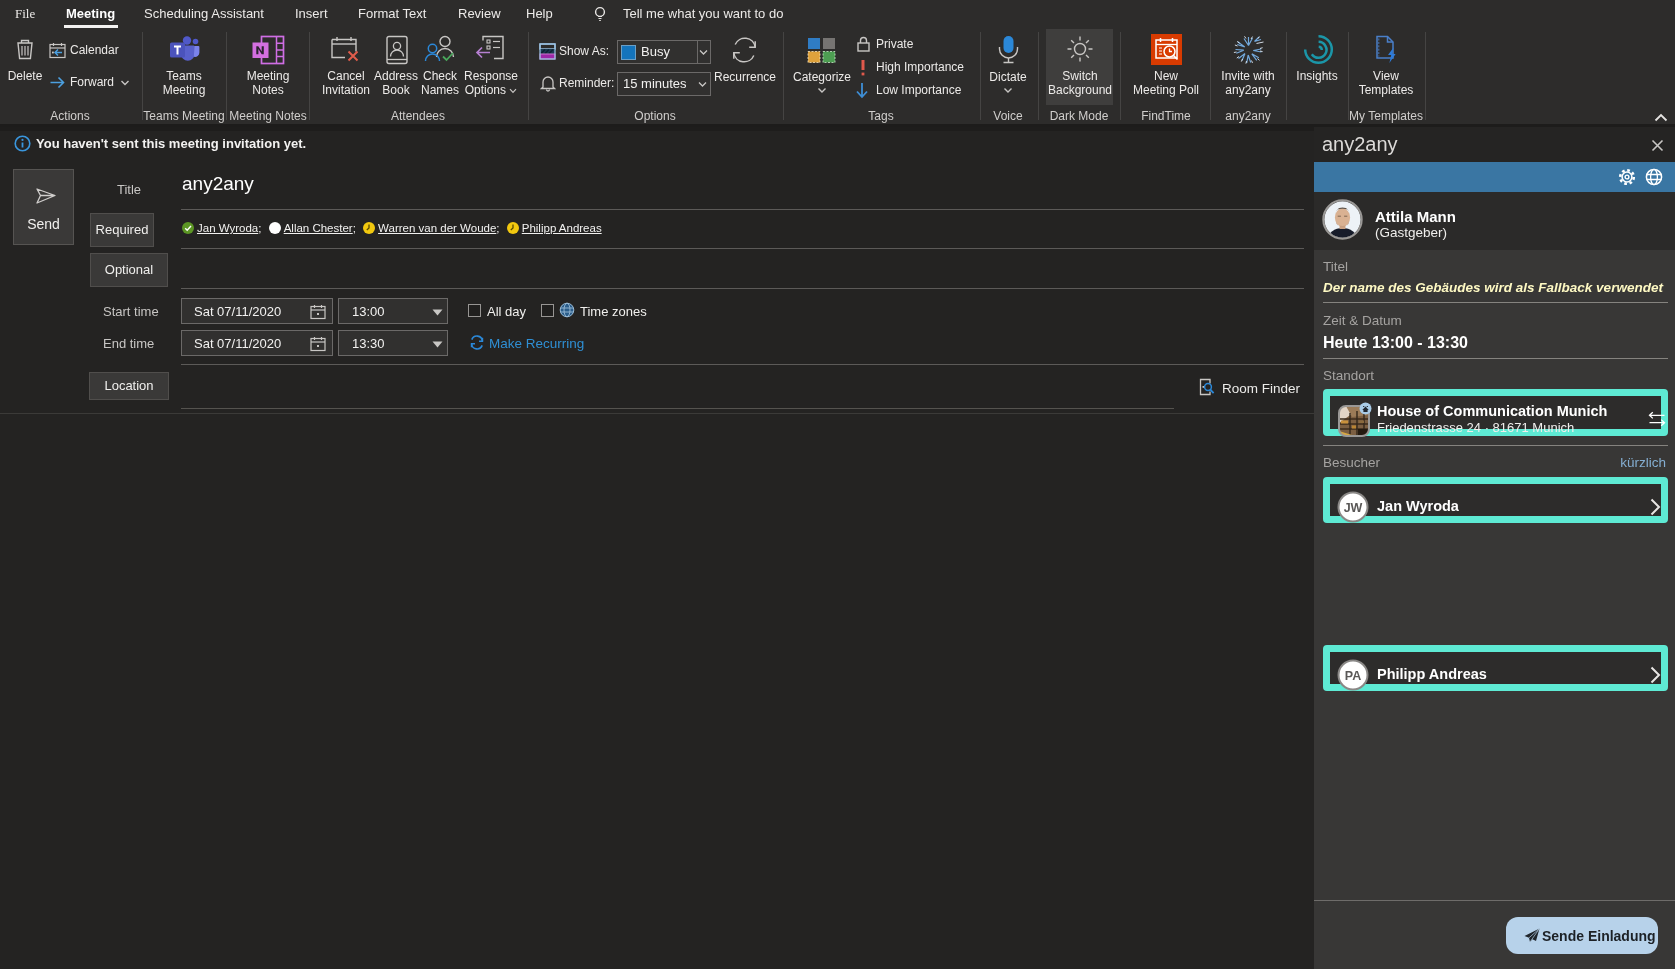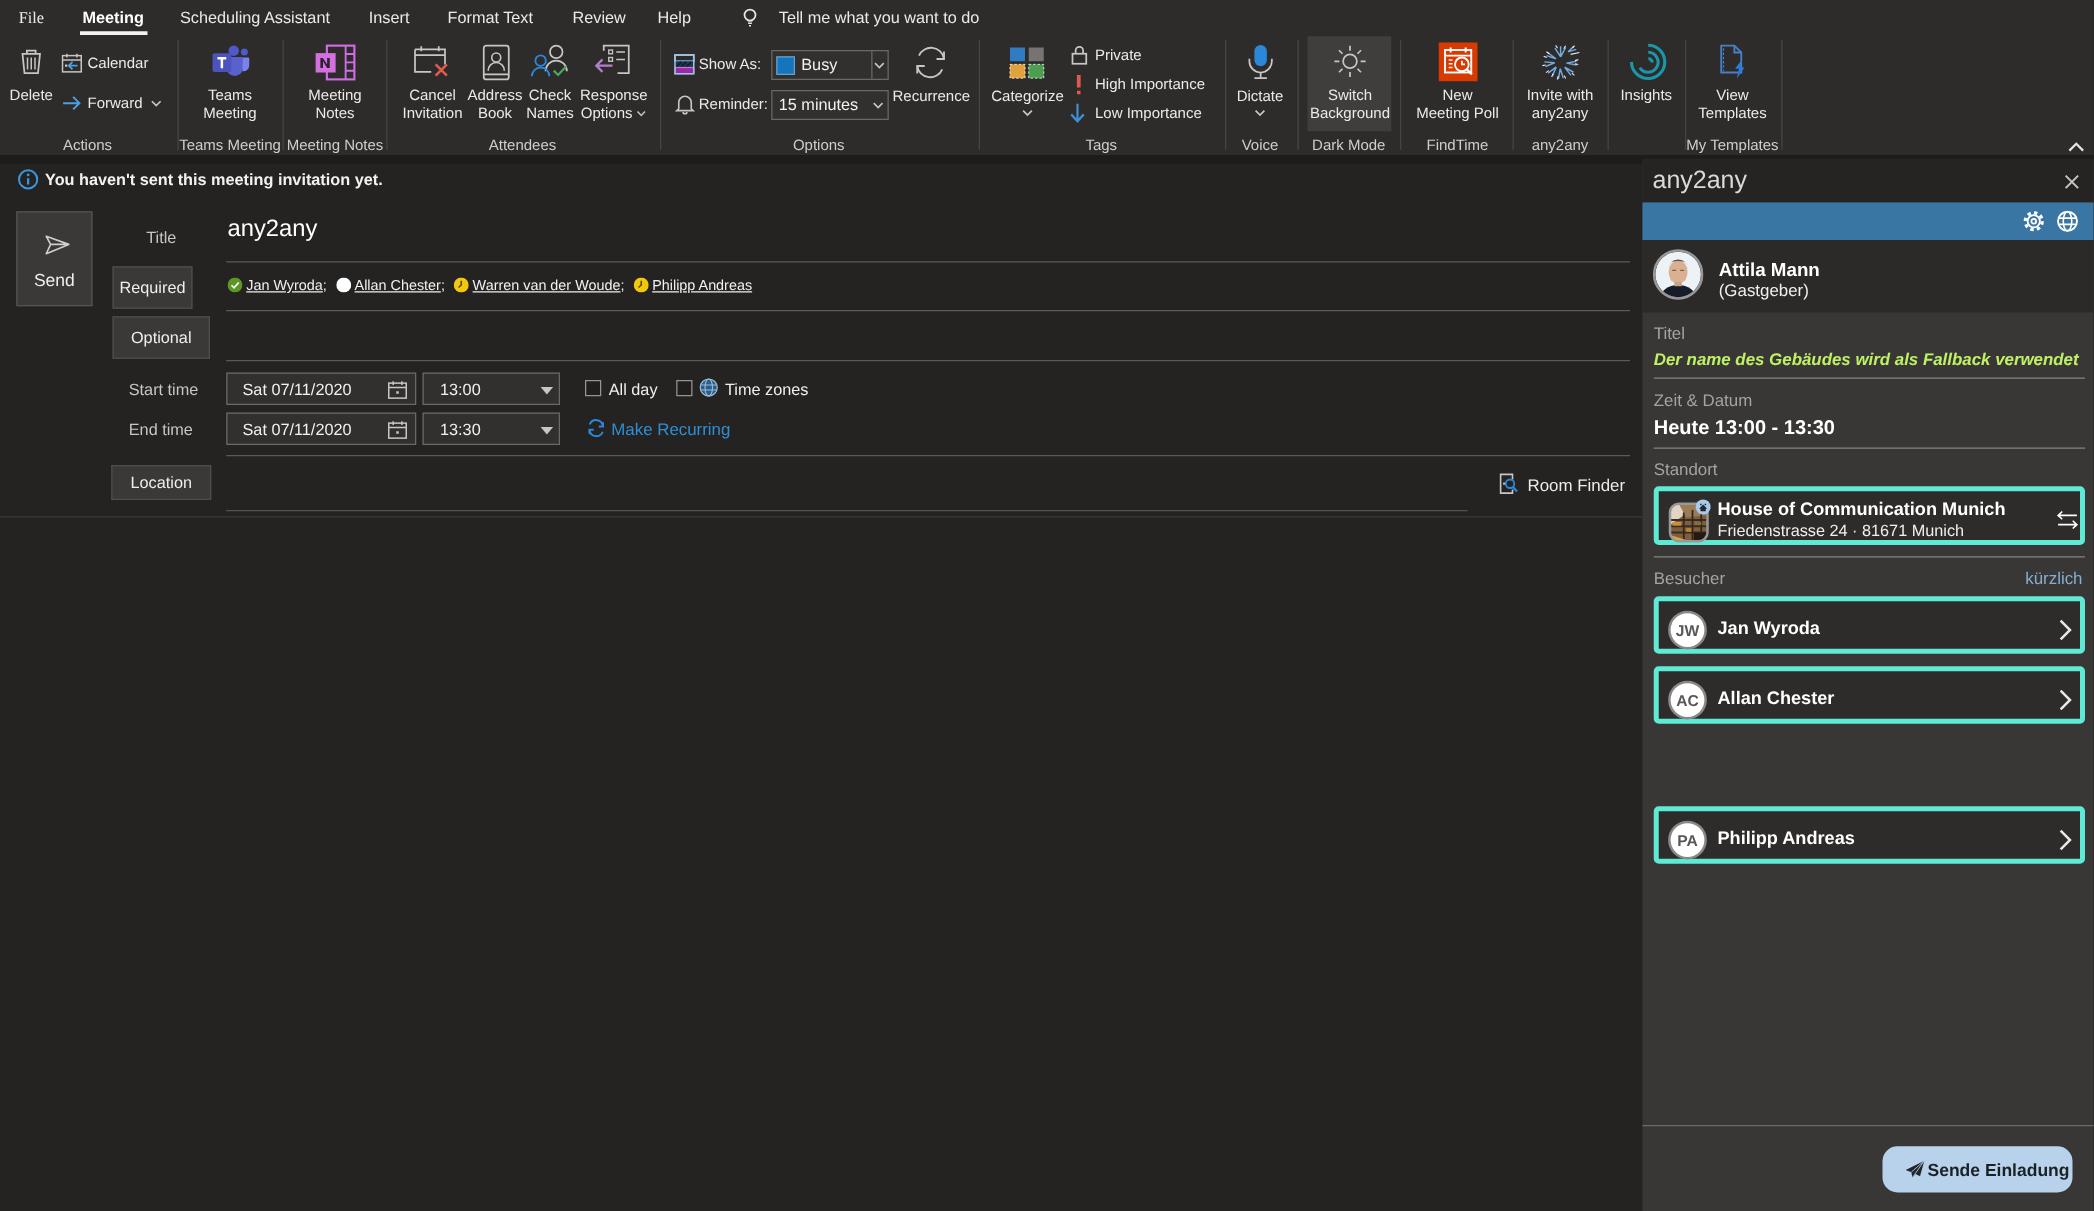--- a/index.html
+++ b/index.html
@@ -27,21 +27,21 @@
   .hline { position:absolute; height:1px; background:#5c5a58; }
   .formbtn { position:absolute; background:#3a3938; border:1px solid #504e4c; color:#f0efed;
      font-size:13px; text-align:center; }
   .flabel { position:absolute; color:#c8c6c4; font-size:13px; }
   .inputbox { position:absolute; background:#31302f; border:1px solid #6b6968; color:#f2f1f0; font-size:13px; }
 
   
   #panel { position:absolute; left:1314px; top:125px; width:361px; height:844px; background:#383736; }
   .plabel { color:#a5a3a1; font-size:13.5px; }
   .pline { position:absolute; left:9px; width:345px; height:1px; background:#85837f; }
-  .card { position:absolute; left:9px; width:345px; background:#2d2c2b; border:4px solid #5eead4; border-radius:4px; }
+  .card { position:absolute; left:9px; width:345px; background:#2d2c2b; border:7px solid #5eead4; border-radius:4px; }
 </style>
 </head>
 <body>
 <div id="app">
 
   <div id="tabbar">
     <div class="tab" style="left:15px;font-family:Liberation Serif, serif;">File</div>
     <div class="tab active" style="left:66px;">Meeting</div>
     <div class="tabu" style="left:64px; width:54px;"></div>
     <div class="tab" style="left:144px;">Scheduling Assistant</div>
@@ -439,21 +439,21 @@
           <path d="M14 22.5 a6.8 7 0 0 0 13 0 q0.4 4.5 -6.5 4.5 q-6.9 0 -6.5 -4.5 Z" fill="#ab8468" opacity="0.75"></path>
           <path d="M15.7 17.2 h3.2 M22.1 17.2 h3.2" stroke="#7a6450" stroke-width="1"></path>
         </g>
         <circle cx="20.5" cy="20.5" r="19.2" fill="none" stroke="#9a9896" stroke-width="2"></circle>
       </svg>
       <div style="position:absolute; left:61px; top:16px; font-size:15px; font-weight:bold; color:#fff;">Attila Mann</div>
       <div style="position:absolute; left:61px; top:33px; font-size:13.5px; color:#f0efed;">(Gastgeber)</div>
     </div>
 
     <div class="plabel abs" style="left:9px; top:134px;">Titel</div>
-    <div class="abs" style="left:9px; top:155px; font-size:13.5px; font-weight:bold; font-style:italic; color:#bef264; white-space:nowrap;">Der name des Gebäudes wird als Fallback verwendet</div>
+    <div class="abs" style="left:9px; top:155px; font-size:13.5px; font-weight:bold; font-style:italic; color:#fef9c3; white-space:nowrap;">Der name des Gebäudes wird als Fallback verwendet</div>
     <div class="pline" style="top:177px;"></div>
 
     <div class="plabel abs" style="left:9px; top:188px;">Zeit &amp; Datum</div>
     <div class="abs" style="left:9px; top:209px; font-size:16px; font-weight:bold; color:#fff;">Heute 13:00 - 13:30</div>
     <div class="pline" style="top:233px;"></div>
 
     <div class="plabel abs" style="left:9px; top:243px;">Standort</div>
     <div class="card" style="top:264px; height:47px;">
       <svg style="position:absolute; left:6px; top:3px;" width="40" height="40" viewBox="0 0 40 40">
         <defs>
@@ -493,30 +493,20 @@
     <div class="card" style="top:352px; height:46px;">
       <svg style="position:absolute; left:7px; top:7px;" width="32" height="32" viewBox="0 0 32 32">
         <circle cx="16" cy="16" r="14.5" fill="#fff" stroke="#8a8886" stroke-width="2"></circle>
         <text x="16" y="21" font-size="12.5" font-weight="bold" fill="#5a5857" text-anchor="middle" font-family="Liberation Sans, sans-serif">JW</text>
       </svg>
       <div style="position:absolute; left:47px; top:14px; font-size:14.5px; font-weight:bold; color:#fff;">Jan Wyroda</div>
       <svg style="position:absolute; left:320px; top:14px;" width="11" height="18" viewBox="0 0 11 18">
         <path d="M1.5 1.5 L9 9 L1.5 16.5" fill="none" stroke="#e8e6e4" stroke-width="2"></path>
       </svg>
     </div>
-    <div class="card" style="top:408px; height:46px;">
-      <svg style="position:absolute; left:7px; top:7px;" width="32" height="32" viewBox="0 0 32 32">
-        <circle cx="16" cy="16" r="14.5" fill="#fff" stroke="#8a8886" stroke-width="2"></circle>
-        <text x="16" y="21" font-size="12.5" font-weight="bold" fill="#5a5857" text-anchor="middle" font-family="Liberation Sans, sans-serif">AC</text>
-      </svg>
-      <div style="position:absolute; left:47px; top:14px; font-size:14.5px; font-weight:bold; color:#fff;">Allan Chester</div>
-      <svg style="position:absolute; left:320px; top:14px;" width="11" height="18" viewBox="0 0 11 18">
-        <path d="M1.5 1.5 L9 9 L1.5 16.5" fill="none" stroke="#e8e6e4" stroke-width="2"></path>
-      </svg>
-    </div>
     <div class="card" style="top:520px; height:46px;">
       <svg style="position:absolute; left:7px; top:7px;" width="32" height="32" viewBox="0 0 32 32">
         <circle cx="16" cy="16" r="14.5" fill="#fff" stroke="#8a8886" stroke-width="2"></circle>
         <text x="16" y="21" font-size="12.5" font-weight="bold" fill="#5a5857" text-anchor="middle" font-family="Liberation Sans, sans-serif">PA</text>
       </svg>
       <div style="position:absolute; left:47px; top:14px; font-size:14.5px; font-weight:bold; color:#fff;">Philipp Andreas</div>
       <svg style="position:absolute; left:320px; top:14px;" width="11" height="18" viewBox="0 0 11 18">
         <path d="M1.5 1.5 L9 9 L1.5 16.5" fill="none" stroke="#e8e6e4" stroke-width="2"></path>
       </svg>
     </div>

